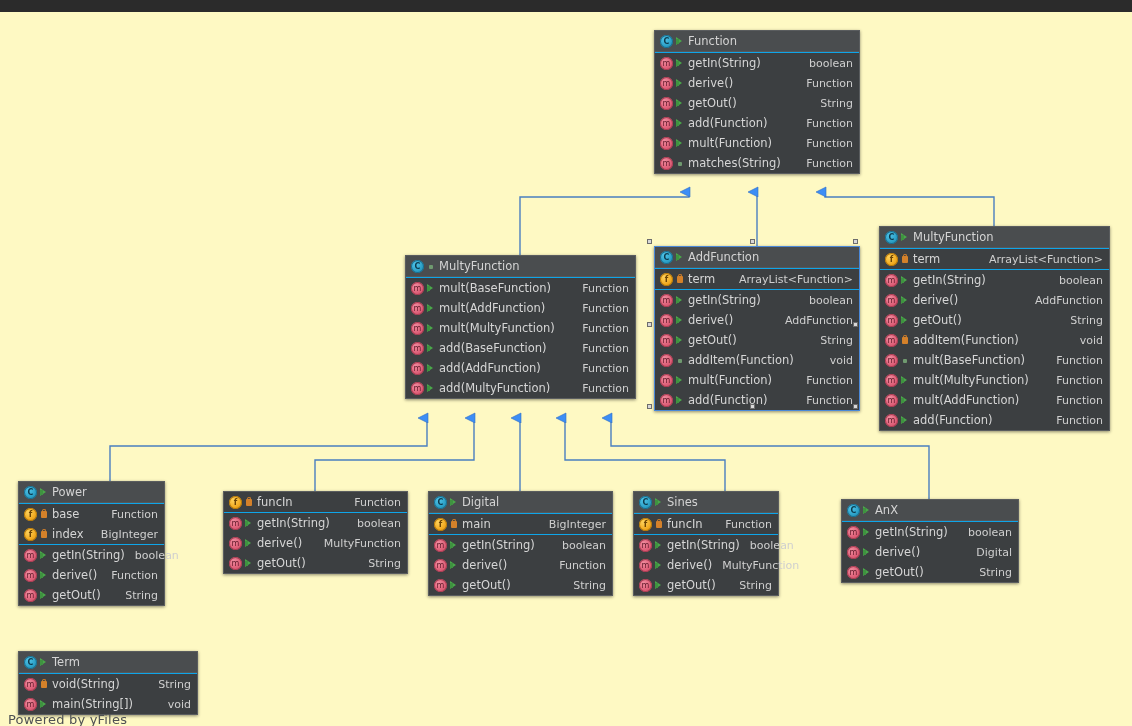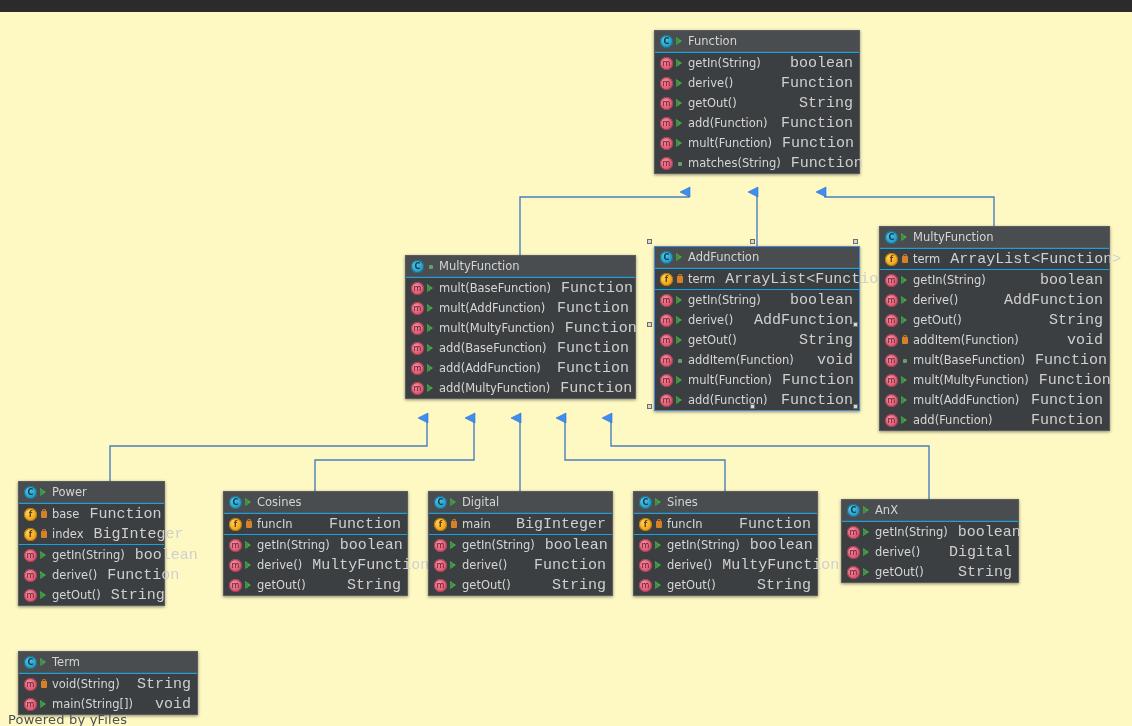--- a/index.html
+++ b/index.html
@@ -69,25 +69,24 @@
   }
   .uml-row .rname {
     color: #d6d6d6;
     font-size: 11.5px;
     white-space: nowrap;
     margin-left: 3px;
     flex: 0 0 auto;
   }
   .uml-row .rtype {
     color: #cfcfcf;
-    font-size: 15px;
+    font-size: 11px;
     white-space: nowrap;
     margin-left: auto;
     padding-left: 10px;
-    font-family: Liberation Mono, monospace;
   }
 
   
   .ico {
     flex: 0 0 auto;
     display: inline-block;
     position: relative;
   }
   .ico-class {
     width: 13px; height: 13px;
@@ -496,25 +495,20 @@
           </div>
           <div class="uml-row">
             <span class="ico ico-method"></span>
             <span class="vis vis-public"></span>
             <span class="rname">getOut()</span>
             <span class="rtype">String</span>
           </div>
         </div>
       </div>
       <div class="uml-class" style="left: 223px; top: 479px; width: 185px;">
-        <div class="uml-header">
-          <span class="ico ico-class"></span>
-          <span class="vis vis-public"></span>
-          <span class="cname">Cosines</span>
-        </div>
         <div class="uml-section">
           <div class="uml-row">
             <span class="ico ico-field"></span>
             <span class="vis vis-private"></span>
             <span class="rname">funcIn</span>
             <span class="rtype">Function</span>
           </div>
         </div>
         <div class="uml-section">
           <div class="uml-row">
@@ -565,21 +559,21 @@
             <span class="rtype">Function</span>
           </div>
           <div class="uml-row">
             <span class="ico ico-method"></span>
             <span class="vis vis-public"></span>
             <span class="rname">getOut()</span>
             <span class="rtype">String</span>
           </div>
         </div>
       </div>
-      <div class="uml-class" style="left: 633px; top: 479px; width: 185px;">
+      <div class="uml-class" style="left: 633px; top: 479px; width: 146px;">
         <div class="uml-header">
           <span class="ico ico-class"></span>
           <span class="vis vis-public"></span>
           <span class="cname">Sines</span>
         </div>
         <div class="uml-section">
           <div class="uml-row">
             <span class="ico ico-field"></span>
             <span class="vis vis-private"></span>
             <span class="rname">funcIn</span>

